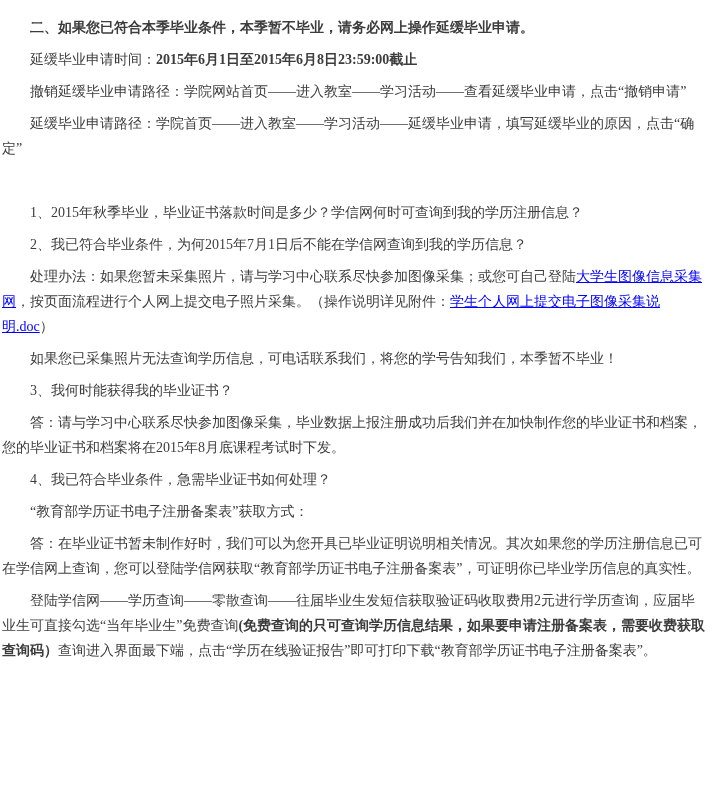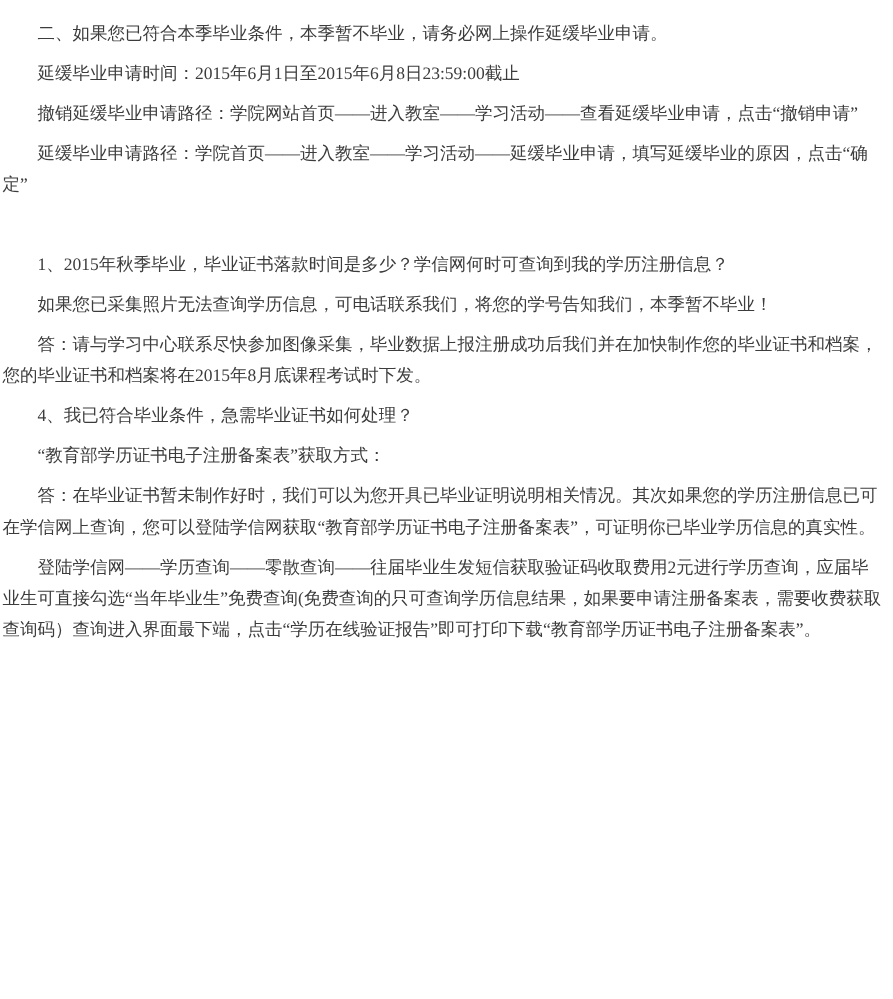--- a/index.html
+++ b/index.html
@@ -22,37 +22,40 @@
     font-size: 14px;
     line-height: 25px;
     text-indent: 28px;
     word-break: normal;
     overflow-wrap: break-word;
   }
   p.spacer {
     min-height: 25px;
   }
   .b {
-    font-weight: normal;
+    font-weight: bold;
   }
   a.lnk {
     color: #0000ff;
     text-decoration: underline;
     cursor: pointer;
   }
 </style>
 </head>
 <body style="background: rgb(255, 255, 255); color: rgb(60, 60, 60);">
 
 <main id="doc-root">
     <p><span class="b">二、如果您已符合本季毕业条件，本季暂不毕业，请务必网上操作延缓毕业申请。</span></p>
     <p><span>延缓毕业申请时间：</span><span class="b">2015年6月1日至2015年6月8日23:59:00截止</span></p>
     <p><span>撤销延缓毕业申请路径：学院网站首页——进入教室——学习活动——查看延缓毕业申请，点击“撤销申请”</span></p>
     <p><span>延缓毕业申请路径：学院首页——进入教室——学习活动——延缓毕业申请，填写延缓毕业的原因，点击“确定”</span></p>
     <p class="spacer">&nbsp;</p>
     <p><span>1、2015年秋季毕业，毕业证书落款时间是多少？学信网何时可查询到我的学历注册信息？</span></p>
+    <p><span>2、我已符合毕业条件，为何2015年7月1日后不能在学信网查询到我的学历信息？</span></p>
+    <p><span>处理办法：如果您暂未采集照片，请与学习中心联系尽快参加图像采集；或您可自己登陆</span><a class="lnk" href="#" style="color: rgb(0, 0, 255);">大学生图像信息采集网</a><span>，按页面流程进行个人网上提交电子照片采集。（操作说明详见附件：</span><a class="lnk" href="#" style="color: rgb(0, 0, 255);">学生个人网上提交电子图像采集说明.doc</a><span>）</span></p>
     <p><span>如果您已采集照片无法查询学历信息，可电话联系我们，将您的学号告知我们，本季暂不毕业！</span></p>
+    <p><span>3、我何时能获得我的毕业证书？</span></p>
     <p><span>答：请与学习中心联系尽快参加图像采集，毕业数据上报注册成功后我们并在加快制作您的毕业证书和档案，您的毕业证书和档案将在2015年8月底课程考试时下发。</span></p>
     <p><span>4、我已符合毕业条件，急需毕业证书如何处理？</span></p>
     <p><span>“教育部学历证书电子注册备案表”获取方式：</span></p>
     <p><span>答：在毕业证书暂未制作好时，我们可以为您开具已毕业证明说明相关情况。其次如果您的学历注册信息已可在学信网上查询，您可以登陆学信网获取“教育部学历证书电子注册备案表”，可证明你已毕业学历信息的真实性。</span></p>
     <p><span>登陆学信网——学历查询——零散查询——往届毕业生发短信获取验证码收取费用2元进行学历查询，应届毕业生可直接勾选“当年毕业生”免费查询</span><span class="b">(免费查询的只可查询学历信息结果，如果要申请注册备案表，需要收费获取查询码）</span><span>查询进入界面最下端，点击“学历在线验证报告”即可打印下载“教育部学历证书电子注册备案表”。</span></p>
   </main>
 
 </body></html>

